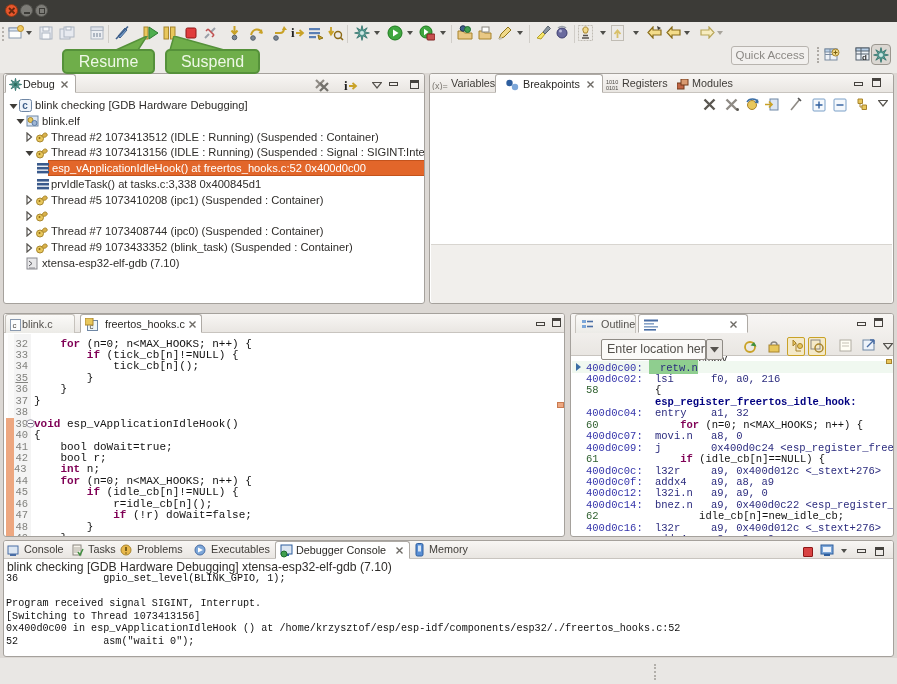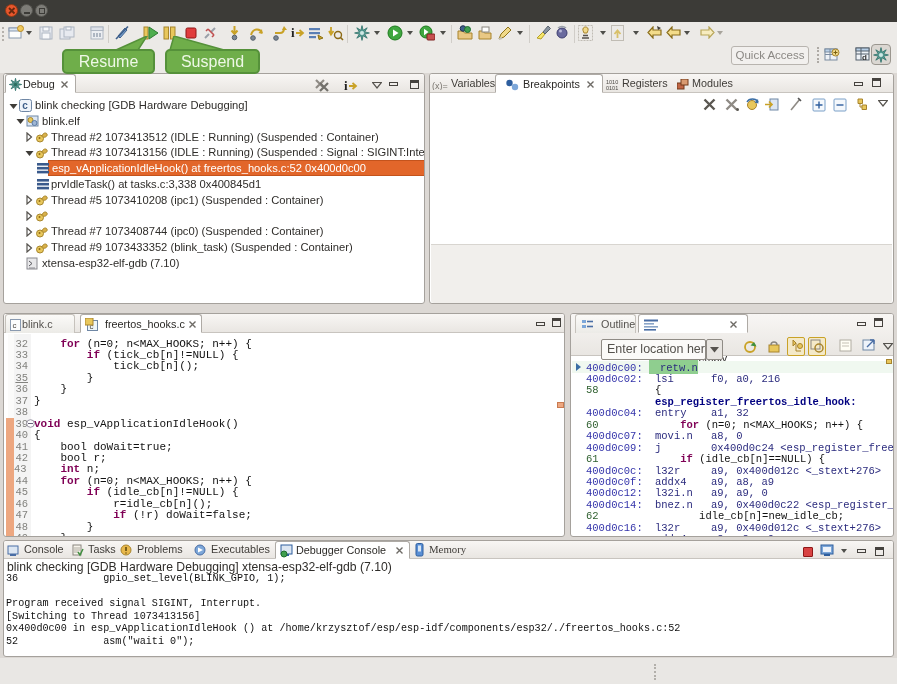--- a/index.html
+++ b/index.html
@@ -606,21 +606,21 @@
       <span class="lbl" style="left:20px; top:2px;">Debugger Console</span>
 <svg class="abs" style="left:119px; top:4px;" width="9" height="9">
         <path d="M1.5 1.5 L7.5 7.5 M7.5 1.5 L1.5 7.5" stroke="#6e6b66" stroke-width="1.4"></path>
       </svg>
 <svg class="abs" style="left:4px; top:2px;" width="14" height="14">
         <rect x="1" y="1" width="11" height="9" fill="#dce6f2" stroke="#2e5e9e"></rect>
         <rect x="4" y="10" width="5" height="2" fill="#2e5e9e"></rect>
         <circle cx="4" cy="10" r="3" fill="#3f9e4f" stroke="#1d6e2d"></circle>
       </svg>
 </div>
-<div class="tab" style="left:406px; width:64px; height:18px;font-family:Liberation Serif, serif;">
+<div class="tab" style="left:406px; width:64px; height:18px;">
       <span class="lbl" style="left:19px; top:2px;">Memory</span>
 <svg class="abs" style="left:4px; top:2px;" width="12" height="14">
         <rect x="2" y="0.5" width="7" height="12.5" rx="1.5" fill="#5a8fd4" stroke="#2e5e9e"></rect>
         <rect x="4" y="2.5" width="3" height="6" fill="#d8e6f5"></rect>
       </svg>
 </div>
 <div class="abs" style="left:799px; top:6px; width:10px; height:10px; background:#d84343; border:1px solid #8f1717; border-radius:1px;"></div>
 <svg class="abs" style="left:816px; top:3px;" width="14" height="13">
       <rect x="1" y="1" width="12" height="9" fill="#7da7d9" stroke="#2e5e9e"></rect>
       <rect x="3" y="3" width="8" height="5" fill="#eef3fa"></rect>

